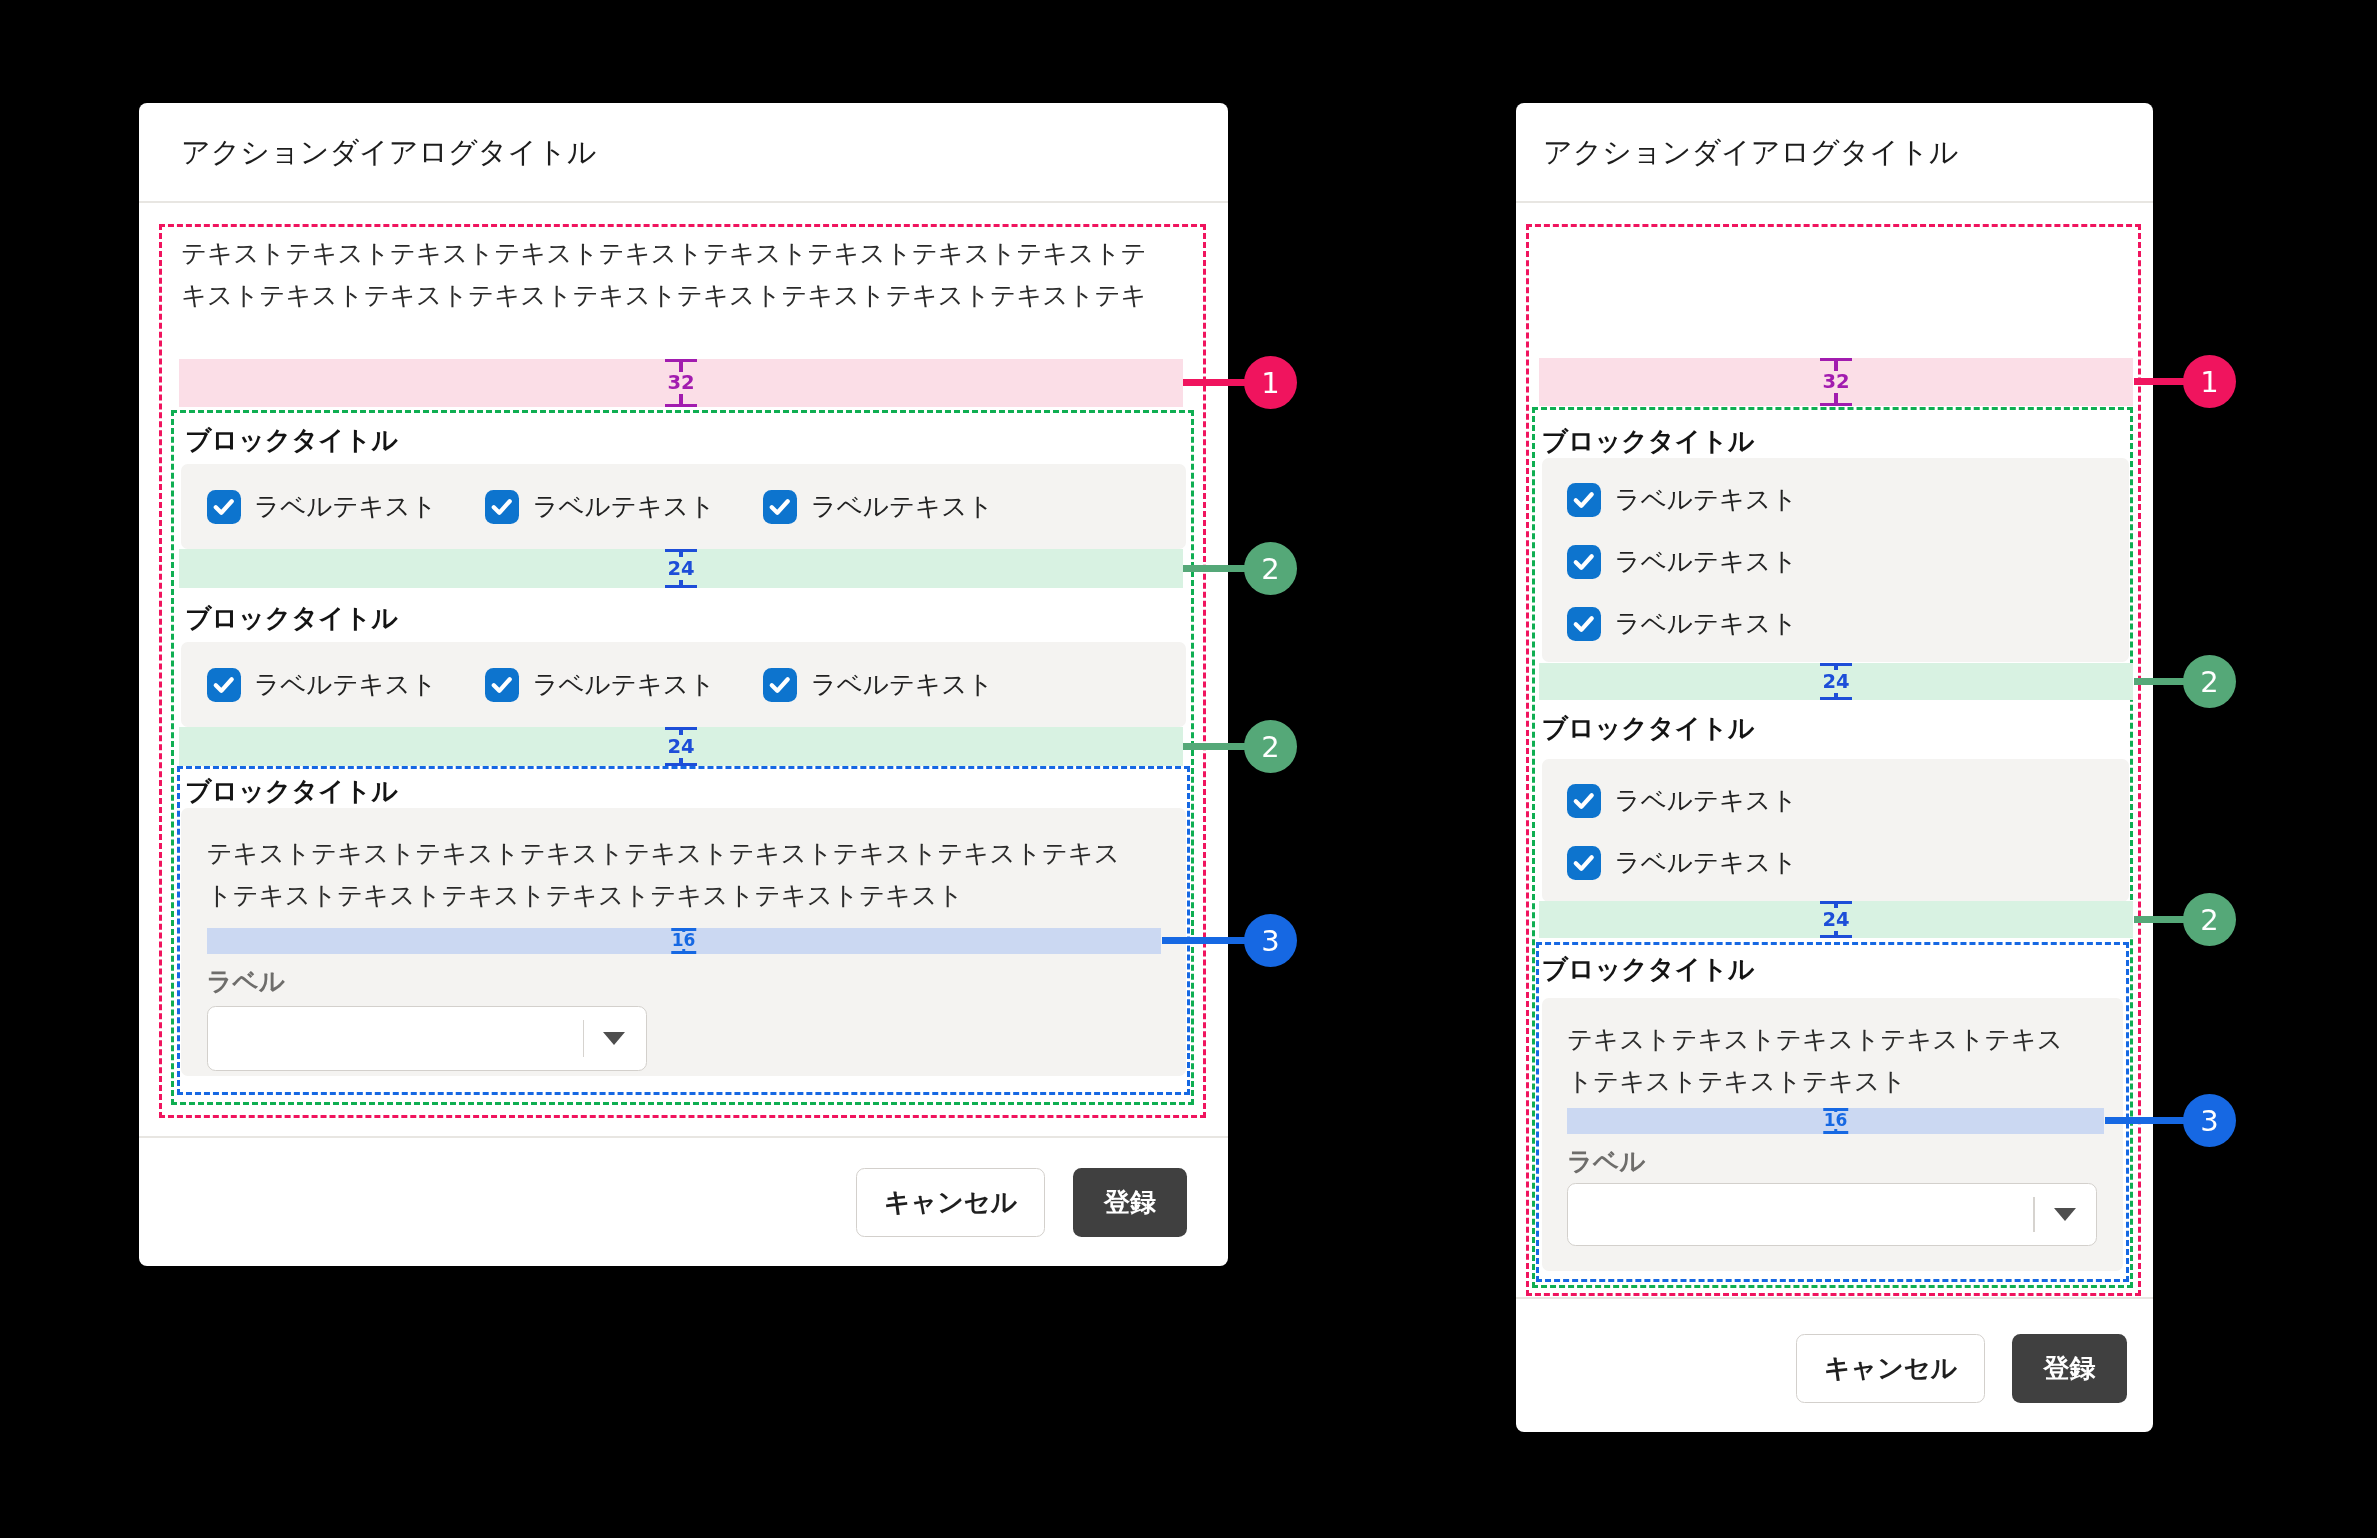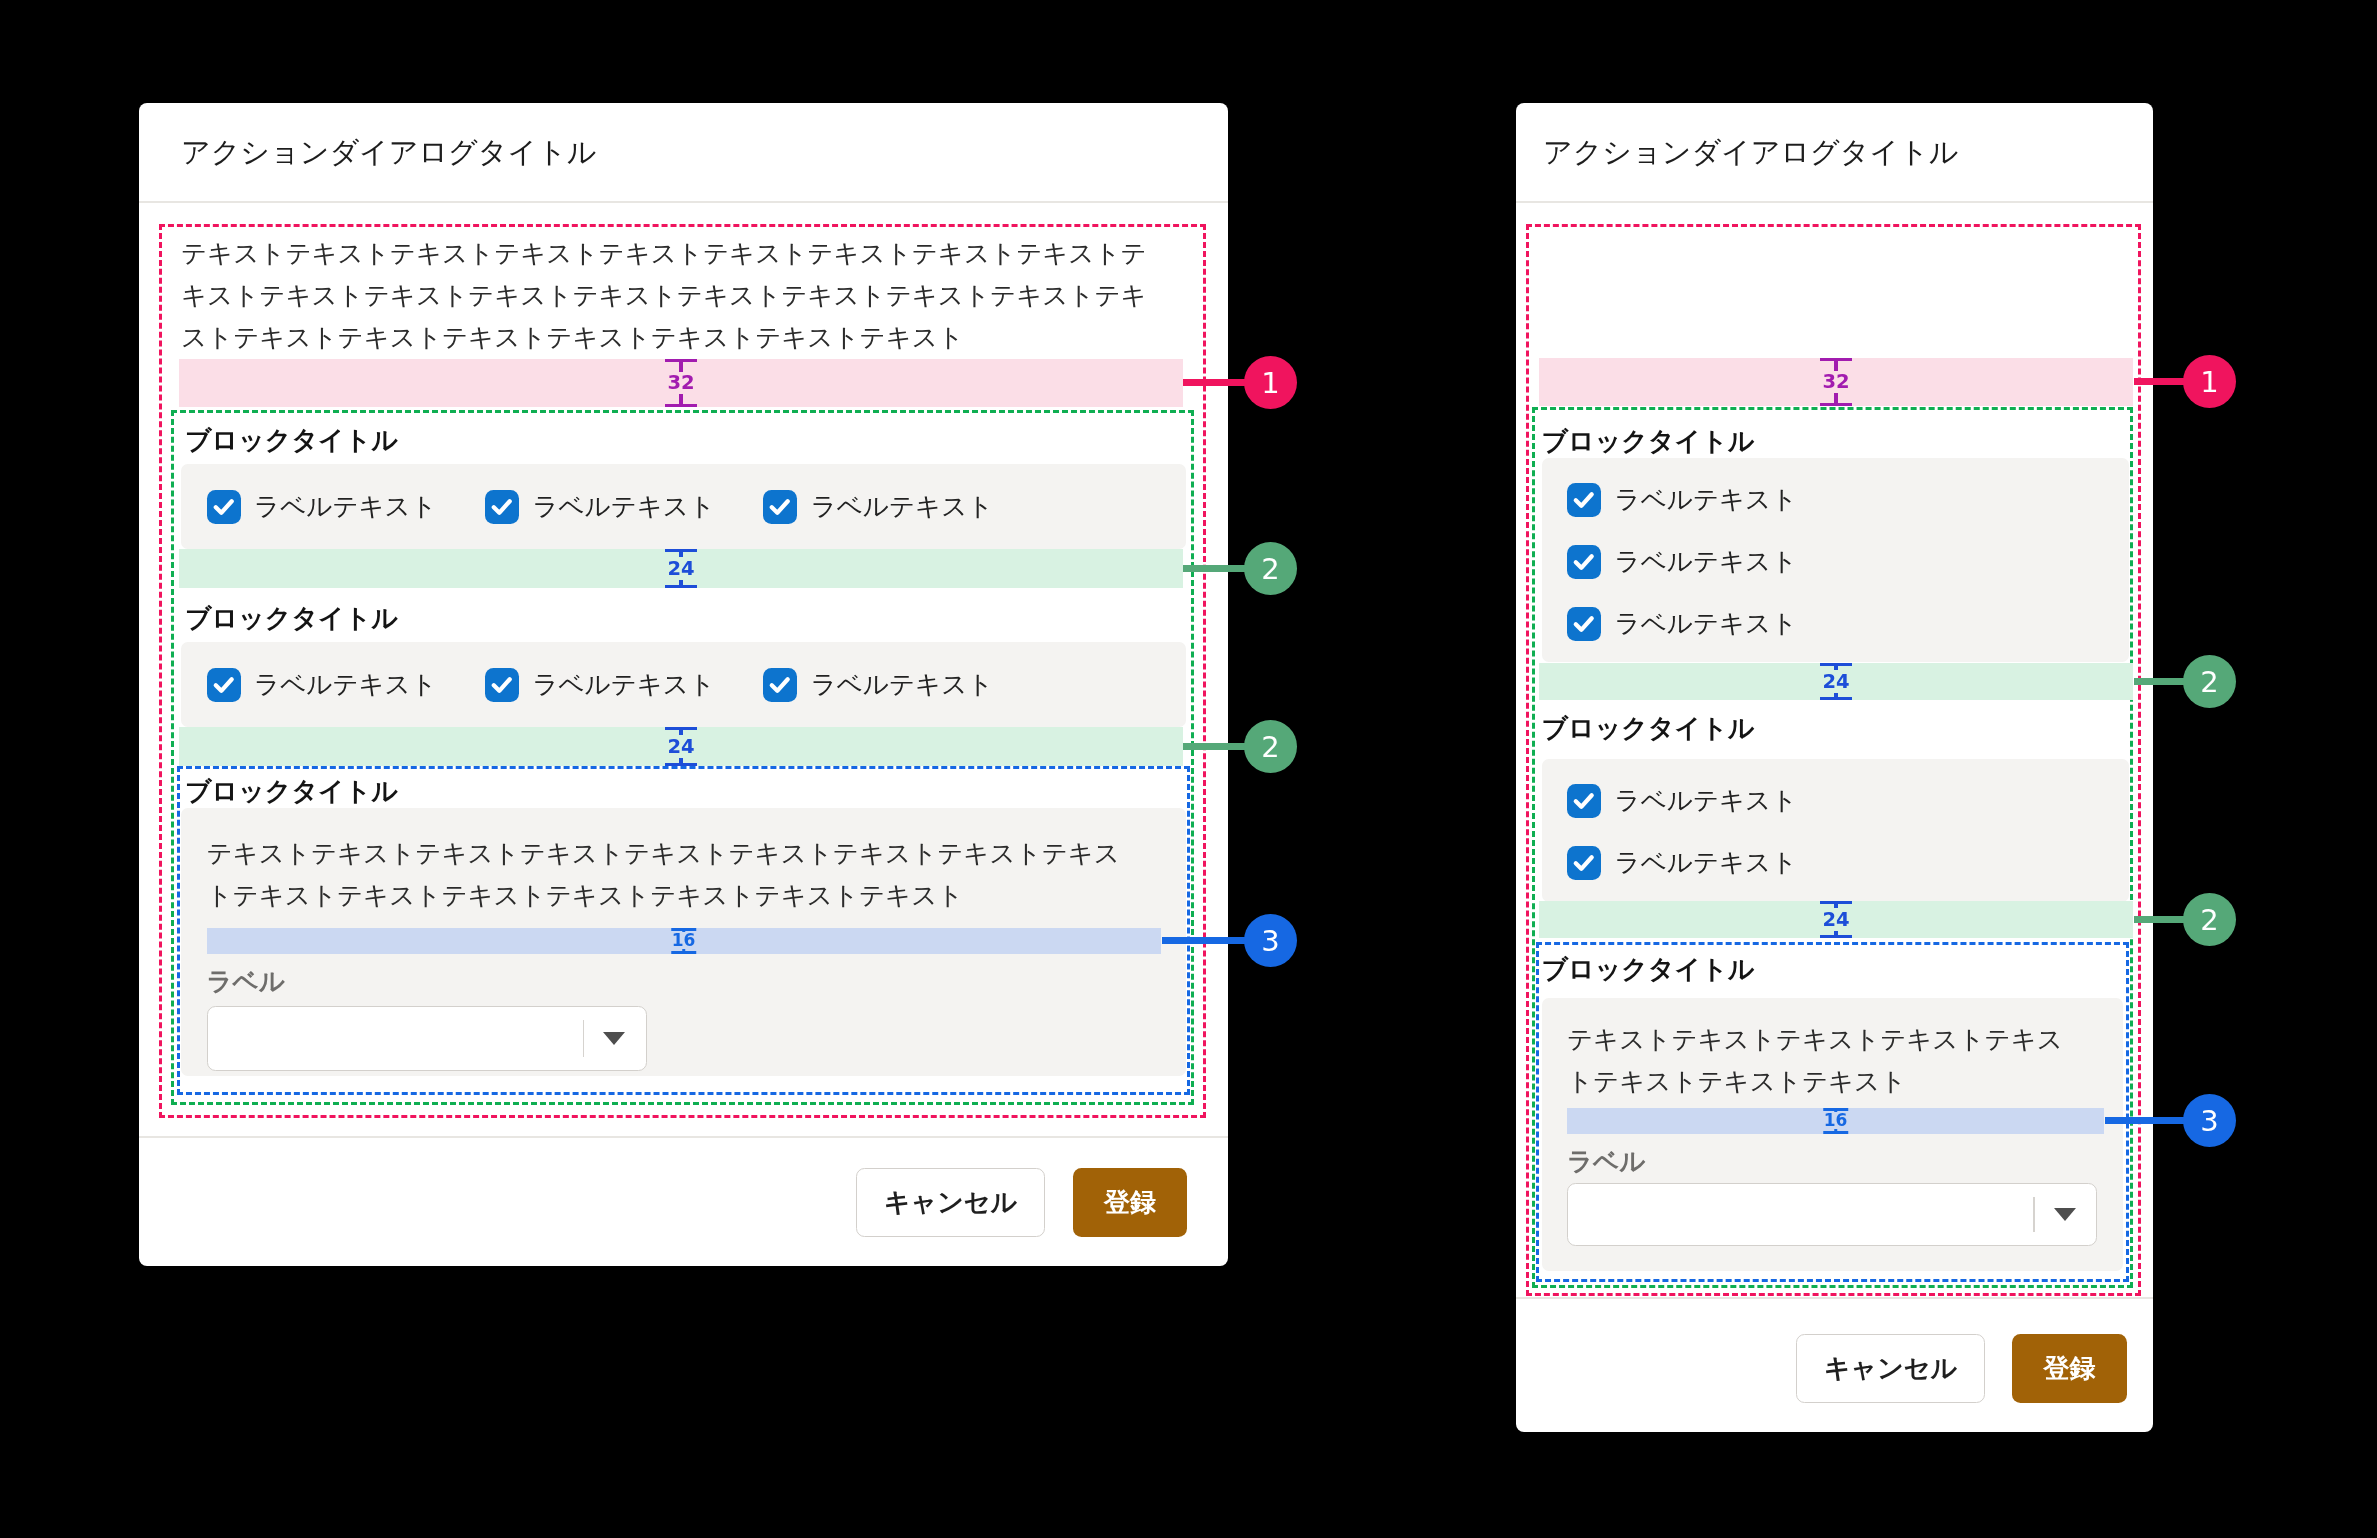--- a/index.html
+++ b/index.html
@@ -30,41 +30,40 @@
        display:flex;align-items:center;justify-content:center}
   .lbl{position:absolute;font-size:25.5px;font-weight:700;color:#6e6d6b;white-space:nowrap}
   .sel{position:absolute;background:#fff;border:1.7px solid #d3d0cc;border-radius:8.5px;
        box-sizing:border-box;display:flex;align-items:center;justify-content:flex-end}
   .sel .vline{width:1.7px;height:58%;background:#d6d3cf;margin-right:18.7px}
   .sel .caret{width:0;height:0;border-left:11px solid transparent;border-right:11px solid transparent;
        border-top:13.6px solid #4e4e4e;margin-right:20.4px}
   .fbtn{position:absolute;box-sizing:border-box;border-radius:8.5px;font-size:26px;font-weight:700;
        display:flex;align-items:center;justify-content:center;cursor:pointer}
   .fbtn.ghost{background:#fff;border:1.7px solid #d3d0cc;color:#1f1f1f}
-  .fbtn.primary{background:#a16207;color:#fff}
+  .fbtn.primary{background:#404040;color:#fff}
   .badge{position:absolute;width:53px;height:53px;border-radius:50%;color:#fff;font-size:29px;
        display:flex;align-items:center;justify-content:center}
   .conn{position:absolute;height:6.8px}
 </style>
 </head>
 <body>
 
 <div class="dlg" style="left:139px;top:103px;width:1089px;height:1163px">
 
   <div class="ttl" style="left:42px;top:0;height:98px;line-height:98px">アクションダイアログタイトル</div>
   <div class="hdiv" style="top:98px"></div>
 
   <div class="ov" style="left:19.5px;top:121px;width:1047px;height:894px;border-color:#f0145e"></div>
   <div class="ov" style="left:32px;top:307px;width:1023px;height:695px;border-color:#0fae52"></div>
   <div class="ov" style="left:38px;top:663px;width:1013px;height:329px;border-color:#1668e3"></div>
 
   <div class="txt" style="left:42px;top:129px">
     <div>テキストテキストテキストテキストテキストテキストテキストテキストテキストテ</div>
     <div>キストテキストテキストテキストテキストテキストテキストテキストテキストテキ</div>
-    <div>ストテキストテキストテキストテキストテキストテキストテキスト</div>
   </div>
 
   <div class="bar pink" style="left:40px;top:256px;width:1004px;height:48px">
     <div class="ruler">
       <i class="cap"></i>
         <i class="stem"></i>
         <b>32</b>
         <i class="stem"></i>
         <i class="cap"></i>
     </div>

